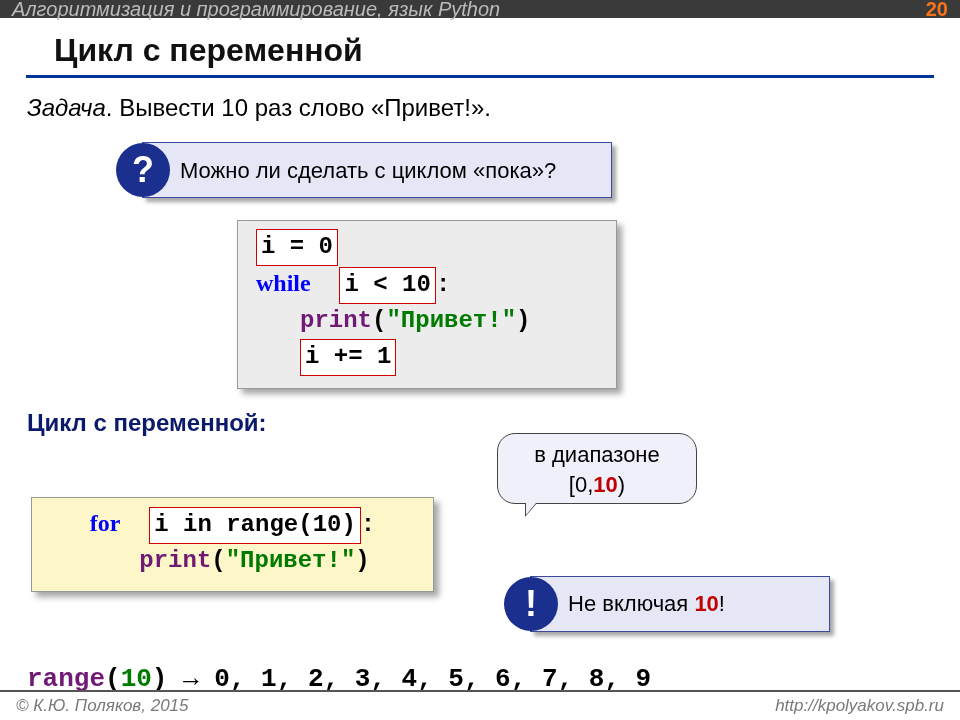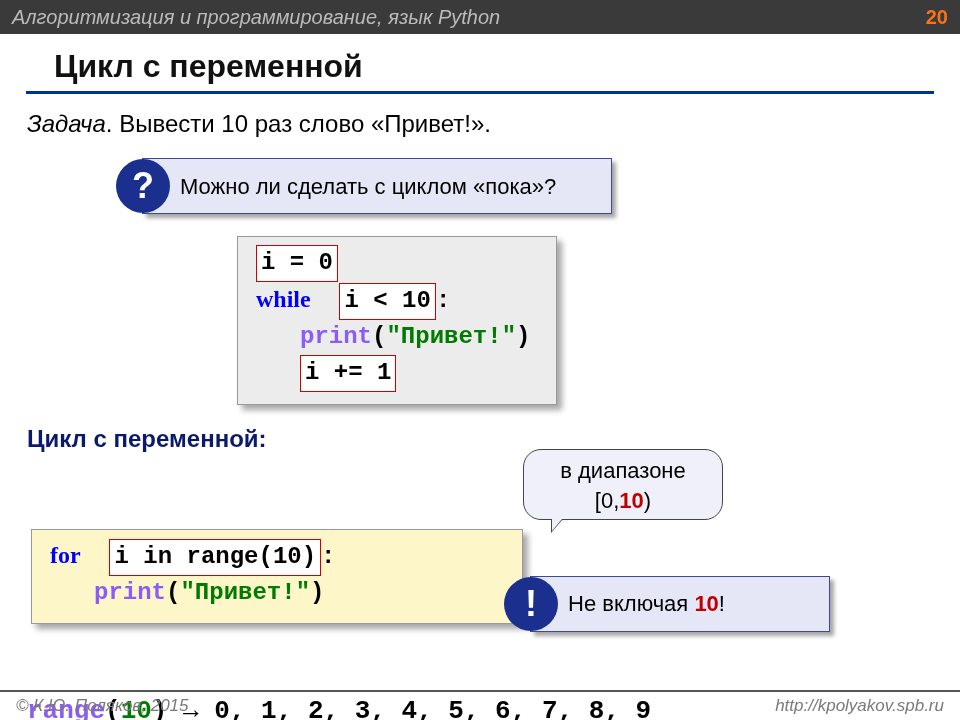--- a/index.html
+++ b/index.html
@@ -5,21 +5,21 @@
   * { margin: 0; padding: 0; box-sizing: border-box; }
   body {
     width: 960px; height: 720px;
     font-family: Arial, Helvetica, sans-serif;
     background: #fff;
     position: relative;
     overflow: hidden;
   }
   .header {
     background: #3a3a3a;
-    height: 34px;
+    height: 18px;
     display: flex; align-items: center; justify-content: space-between;
     padding: 0 12px;
   }
   .header-title { color: #bbb; font-style: italic; font-size: 20px; }
   .header-page  { color: #f97316; font-weight: bold; font-size: 20px; }
 
   .main-title {
     padding: 14px 54px 6px;
     font-size: 32px; color: #111; border-radius: 7px;
   }
@@ -47,38 +47,39 @@
     background: #1b2f8f;
     border-radius: 50%;
     display: flex; align-items: center; justify-content: center;
     color: #fff; font-size: 36px; font-weight: bold;
     margin-left: -27px;
   }
   .callout-text { padding: 10px 16px 10px 10px; font-size: 22px; }
 
   .code-box {
     margin: 22px 0 10px 210px;
-    width: 320px;
+    width: 380px;
     background: #ececec;
     border: 1px solid #999;
     box-shadow: 5px 5px 6px rgba(0,0,0,0.35);
     padding: 8px 18px 12px;
     font-family: "Courier New", monospace;
     font-size: 24px; font-weight: bold; line-height: 1.45;
     color: #000;
   }
   .code-box.yellow {
-    margin: 24px 0 0 4px;
-    width: 492px;
+    margin: 8px 0 0 4px;
+    width: 403px;
     background: #fdf6c8;
+    text-align: center;
   }
 
   .kw-blue   { color: #0000ff; font-family: Liberation Serif, serif; }
   .kw-green  { color: #007a00; }
-  .kw-navy   { color: #8b5cf6; }
+  .kw-navy   { color: #701a75; }
   .kw-redtxt { color: #c00000; font-weight: bold; }
   .kw-lit    { color: #007a00; }
 
   .frame-red {
     border: 1.5px solid #d00000;
     padding: 0 4px;
     background: #fff;
     display: inline-block;
   }
 

